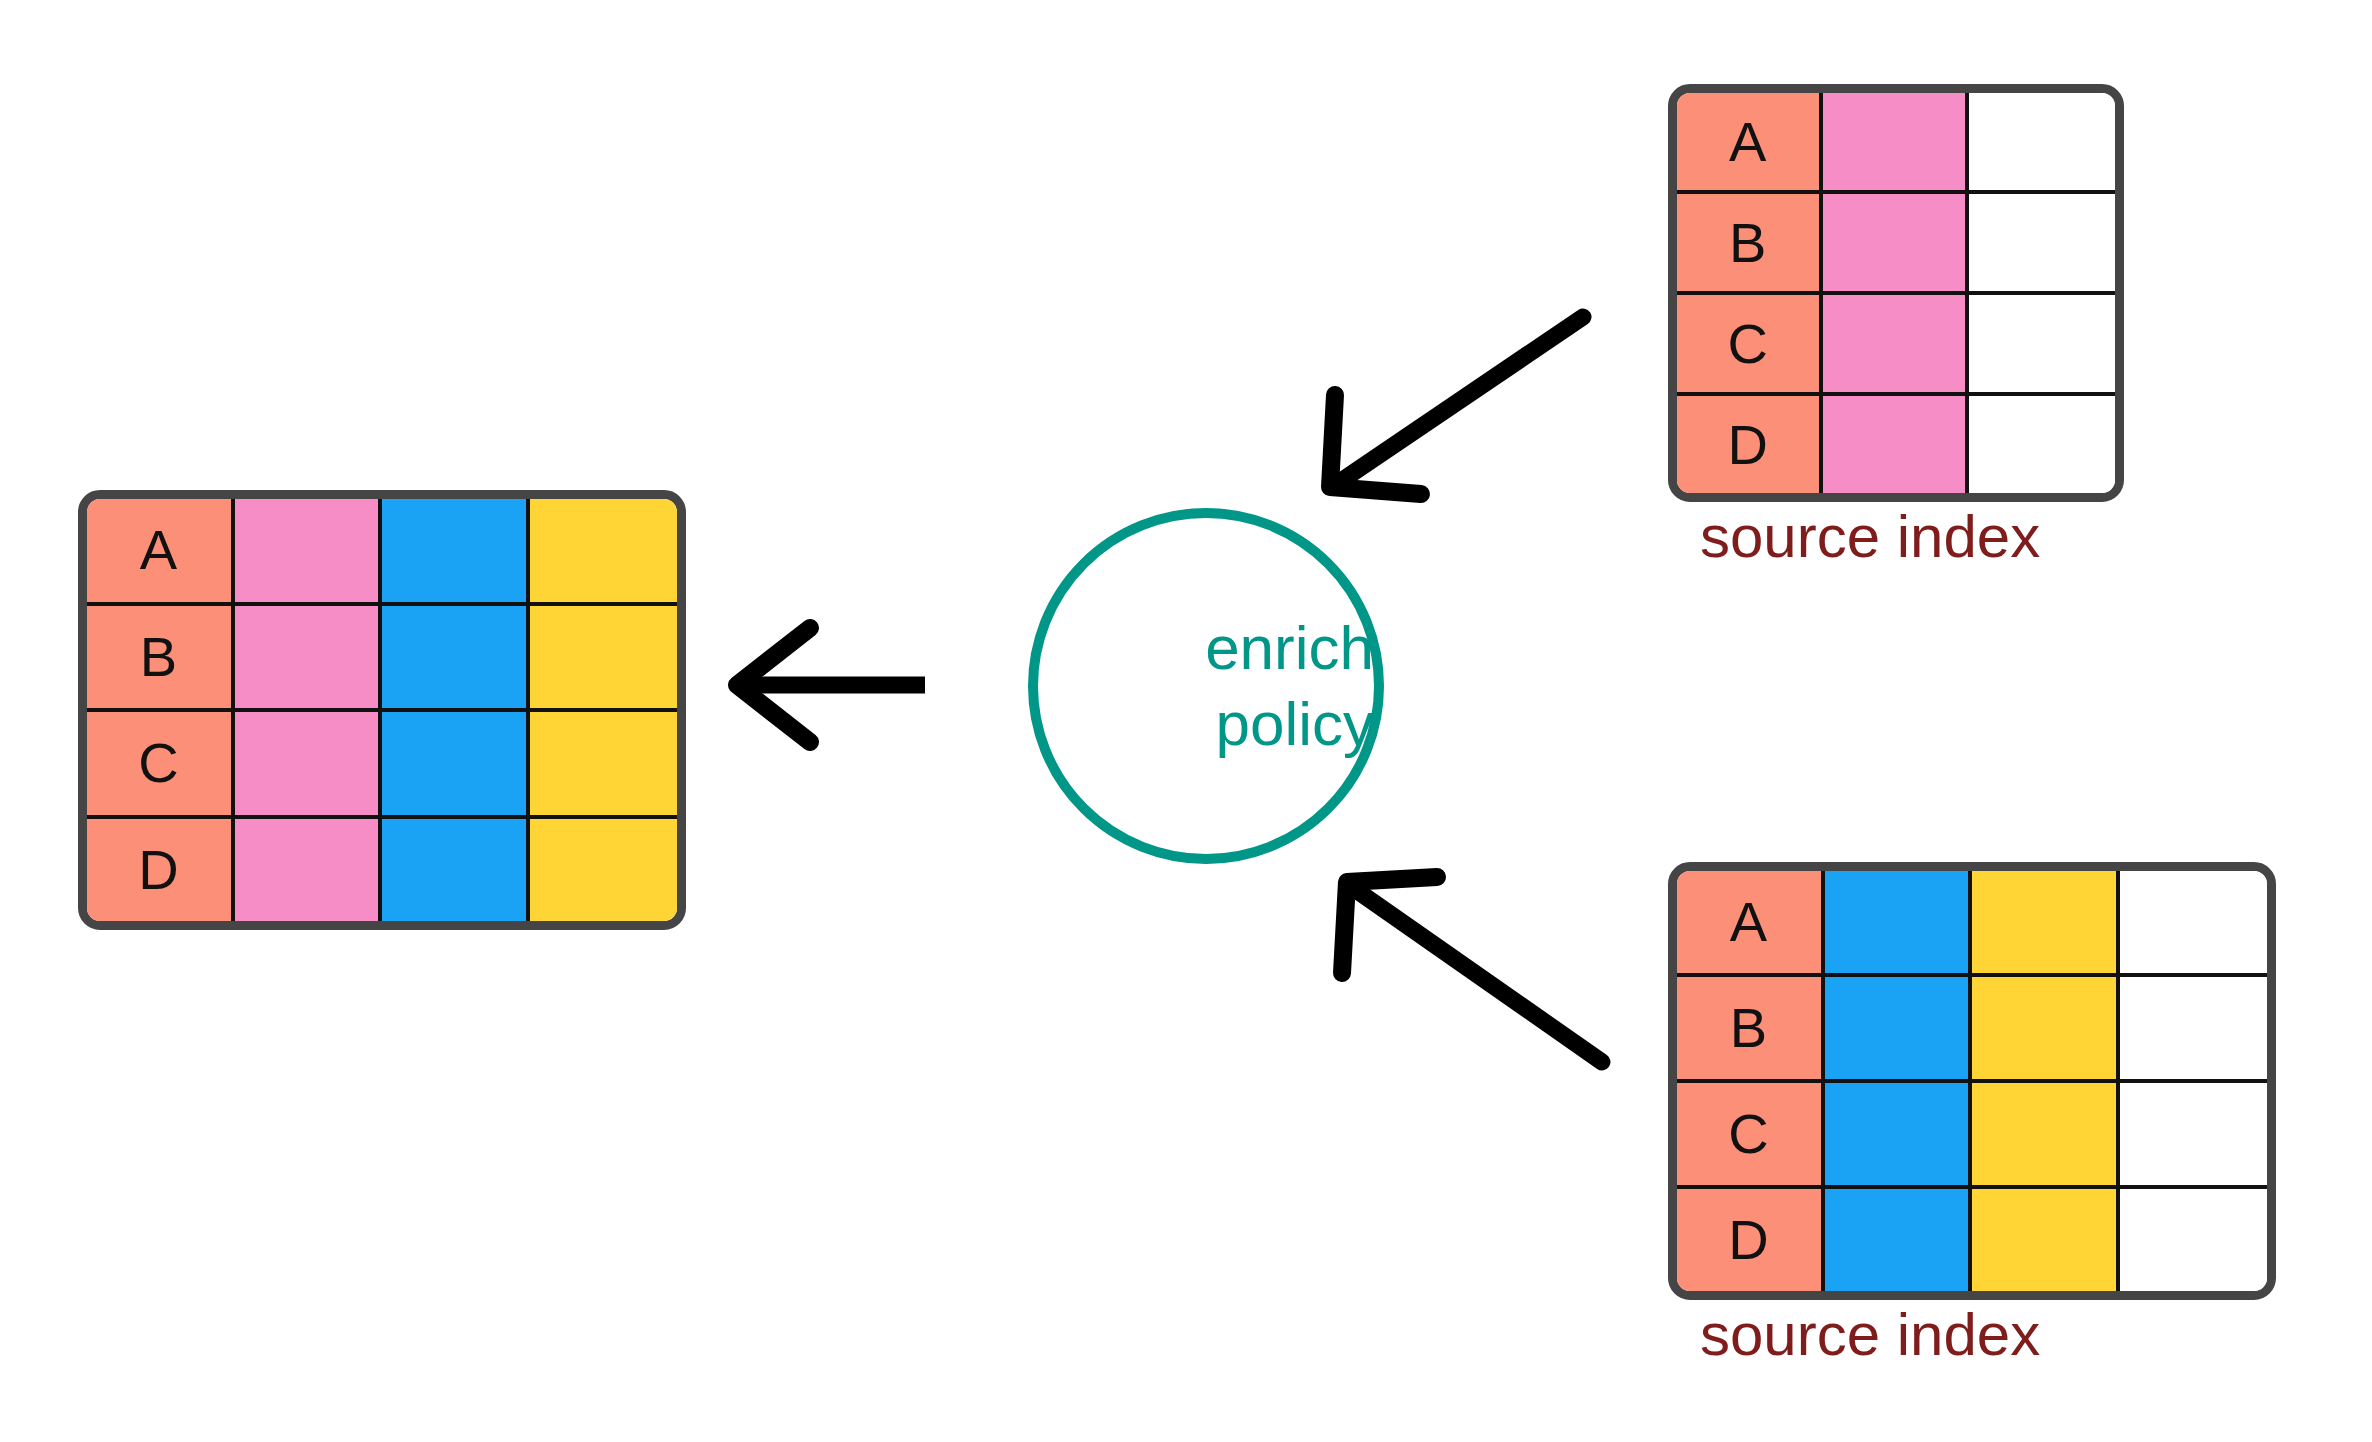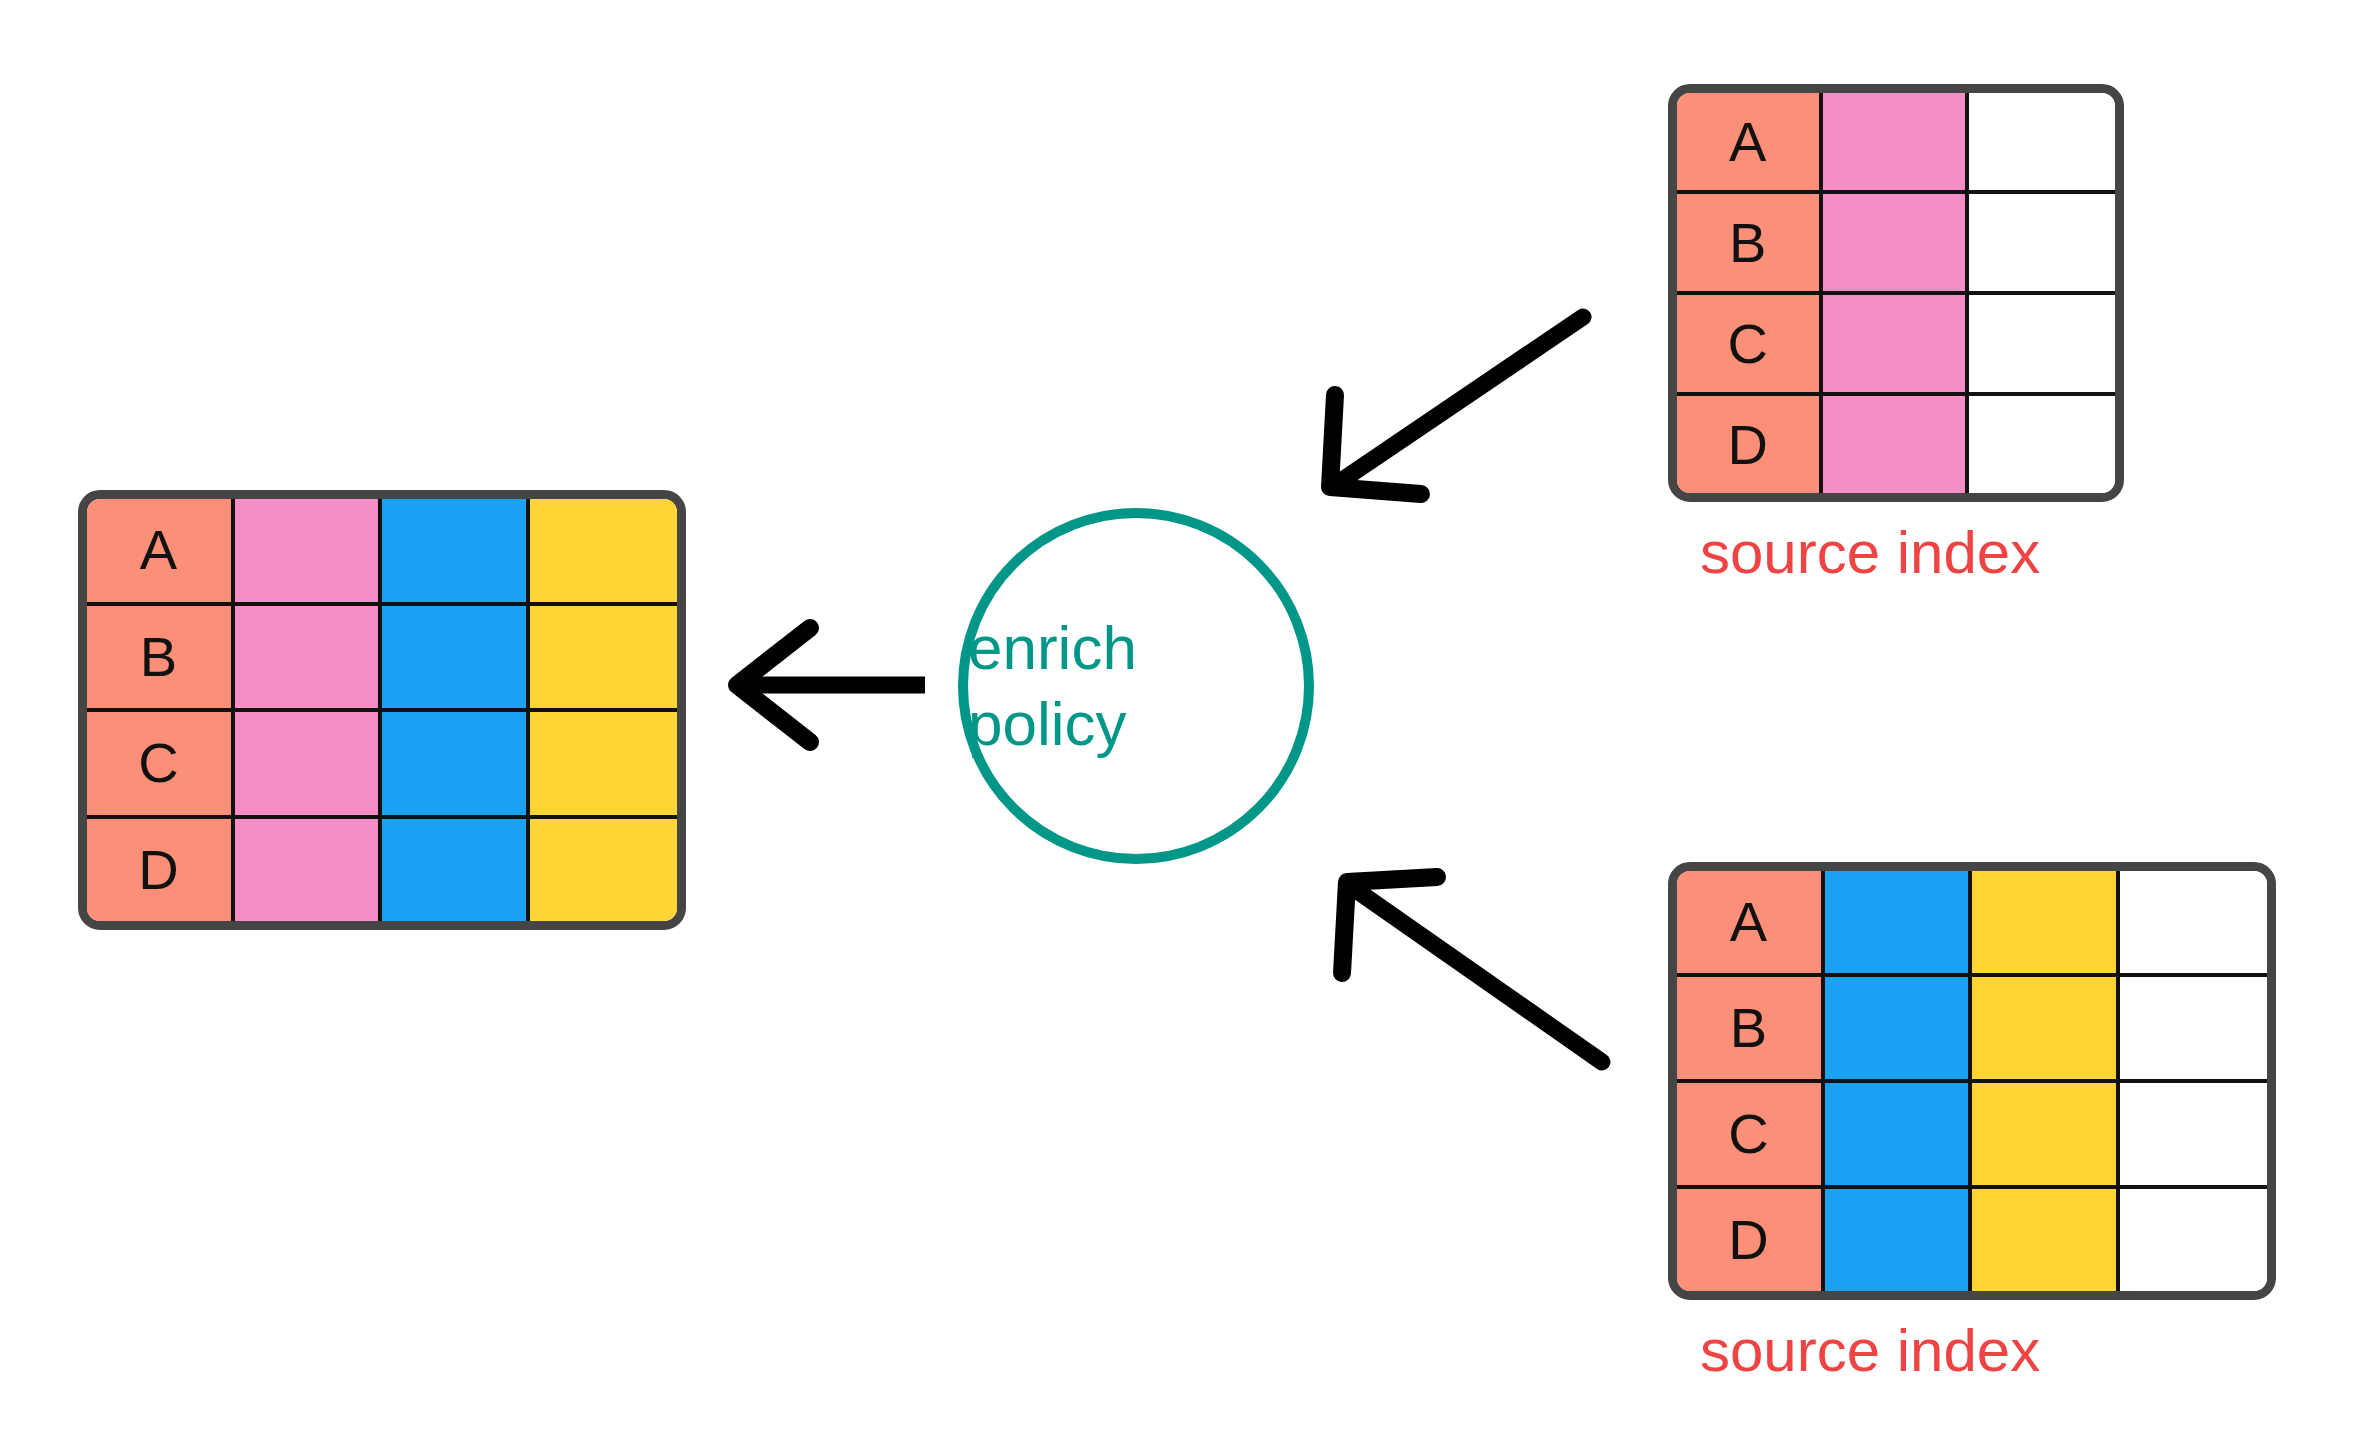--- a/index.html
+++ b/index.html
@@ -53,23 +53,22 @@
     color: #111111;
     font-size: 56px;
     line-height: 1;
     letter-spacing: 0.5px;
   }
   .idx-cell:last-child {
     border-right: none;
   }
 
   .idx-label {
-    margin-top: 16px;
     font-size: 60px;
-    color: #ef4444;
+    color: #7f1d1d;
     text-align: left;
     white-space: nowrap;
   }
 
   
   #enrich-block { left: 78px; top: 490px; }
   #enrich-block .idx-table { width: 608px; height: 440px; }
   #enrich-block .idx-cell { width: 25%; }
   #enrich-block .idx-label { margin-left: 22px; }
 
@@ -81,30 +80,30 @@
 
   
   #source-bottom-block { left: 1668px; top: 862px; }
   #source-bottom-block .idx-table { width: 608px; height: 438px; }
   #source-bottom-block .idx-cell { width: 25%; }
   #source-bottom-block .idx-label { margin-left: 32px; }
 
   
   #policy-circle {
     position: absolute;
-    left: 958px;
+    left: 1028px;
     top: 508px;
     width: 356px;
     height: 356px;
     border: 10px solid #009688;
     border-radius: 50%;
     box-sizing: border-box;
     display: flex;
     flex-direction: column;
-    align-items: flex-start;
+    align-items: flex-end;
     justify-content: center;
     background: #ffffff;
   }
   #policy-circle .policy-line {
     color: #009688;
     font-size: 62px;
     line-height: 1.22;
     text-align: center;
     white-space: nowrap;
   }

